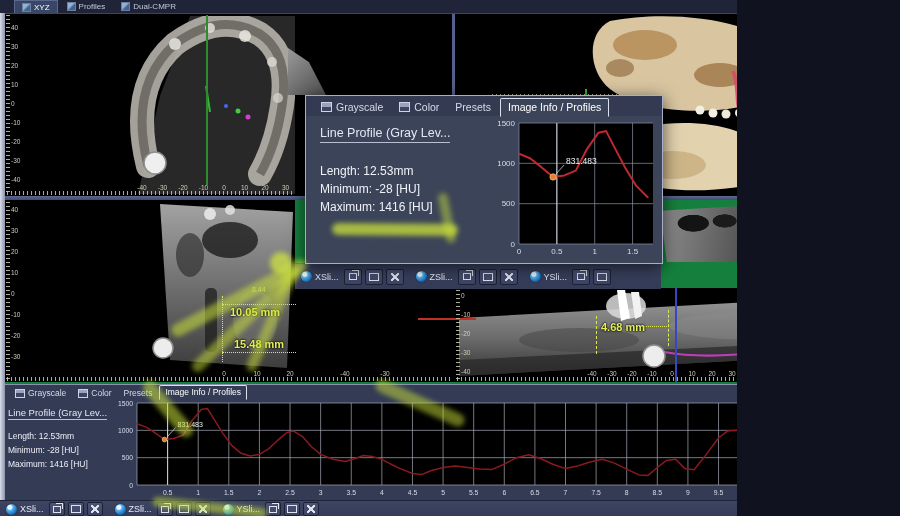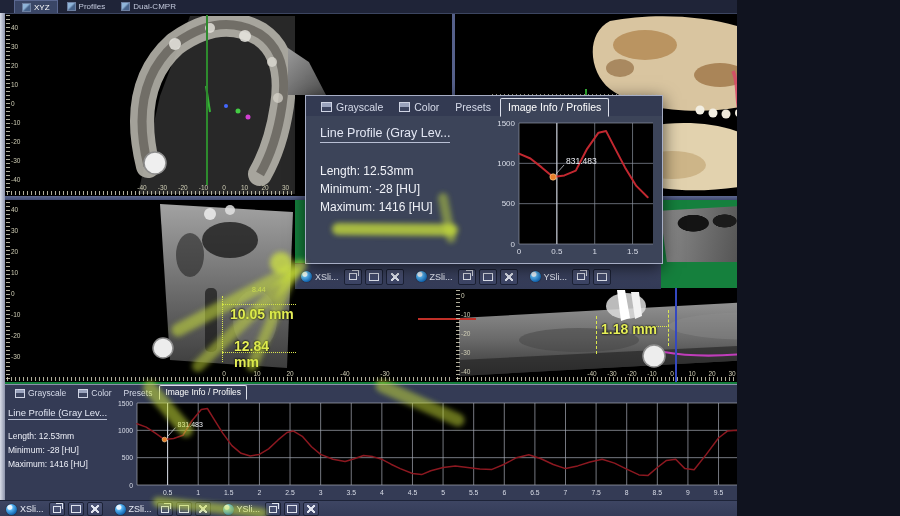--- a/index.html
+++ b/index.html
@@ -71,21 +71,21 @@
   .btab .imgicon{width:8px;height:7px;}
   .btitle{position:absolute;left:8px;top:22px;font-size:9.5px;color:#e3e7f4;border-bottom:1px solid #b9c0d4;padding-bottom:1px;}
   .bstat{position:absolute;font-size:8.5px;color:#eef0f8;left:8px;}
   svg text.tick{fill:#d9dde8;}
   .chart-sm text.tick{font-size:8px;}
   .chart-lg text.tick{font-size:6.8px;}
   svg text.mlabel{fill:#eceef4;}
   .chart-sm text.mlabel{font-size:8.5px;}
   .chart-lg text.mlabel{font-size:7px;}
   
-  .meas{position:absolute;color:#e6ef58;font-size:14px;font-weight:bold;z-index:7;
+  .meas{position:absolute;color:#e6ef58;font-size:11px;font-weight:bold;z-index:7;
         text-shadow:0 0 2px #000,0 0 2px #000;}
   .meas-sm{position:absolute;color:#d7e465;font-size:7px;z-index:7;opacity:.85;}
   .dotline-h{position:absolute;height:0;border-top:1.5px dotted #dce84e;z-index:6;}
   .dotline-v{position:absolute;width:0;border-left:1.5px dotted #dce84e;z-index:6;}
   .dashline-v{position:absolute;width:0;border-left:1.5px dashed #dce84e;z-index:6;}
   
   .ct-fragment{position:absolute;left:660px;top:205px;width:98px;height:57px;z-index:2;
       clip-path:polygon(0 10%,100% 0,100% 100%,7% 100%);
       background:
         radial-gradient(ellipse 26px 14px at 34% 32%,#141414 58%,transparent 62%),
@@ -206,21 +206,21 @@
       <circle cx="95" cy="10" r="5" fill="#e2e2e2" opacity="0.85"></circle>
       <rect x="70" y="88" width="12" height="64" rx="5" fill="#1d1d1d" opacity="0.75"></rect>
       <ellipse cx="120" cy="120" rx="22" ry="30" fill="#8b8b8b" opacity="0.35"></ellipse>
       <circle cx="28" cy="148" r="10" fill="#ededed" stroke="#8d8d8d" stroke-width="1.5"></circle>
     </svg>
 
     <div class="dotline-v" style="left:217px;top:96px;height:66px;"></div>
     <div class="dotline-h" style="left:217px;top:104px;width:74px;"></div>
     <div class="dotline-h" style="left:217px;top:152px;width:74px;"></div>
     <div class="meas" style="left:225px;top:106px;">10.05 mm</div>
-    <div class="meas" style="left:229px;top:138px;">12.84 mm</div>
+    <div class="meas" style="left:229px;top:138px;">15.48 mm</div>
     <div class="meas-sm" style="left:247px;top:86px;">8.44</div>
     <div class="ruler v">
         <span class="rl" style="top: 10px;">40</span>
         <span class="rl" style="top: 31px;">30</span>
         <span class="rl" style="top: 52px;">20</span>
         <span class="rl" style="top: 73px;">10</span>
         <span class="rl" style="top: 94px;">0</span>
         <span class="rl" style="top: 115px;">-10</span>
         <span class="rl" style="top: 136px;">-20</span>
         <span class="rl" style="top: 157px;">-30</span>
@@ -256,21 +256,21 @@
       <ellipse cx="167" cy="16" rx="20" ry="13" fill="#dcdcdc" opacity="0.85"></ellipse>
       <polygon points="158,0 166,0 171,28 162,31" fill="#ffffff"></polygon>
       <polygon points="172,2 180,2 183,26 176,29" fill="#f2f2f2"></polygon>
       <path d="M 205 62 C 260 72 330 60 425 42" fill="none" stroke="#cf3ec9" stroke-width="2.2" opacity="0.9"></path>
       <circle cx="195" cy="66" r="11" fill="#ededed" stroke="#8d8d8d" stroke-width="1.5"></circle>
       <ellipse cx="390" cy="30" rx="26" ry="9" fill="#b5b5b5" opacity="0.4"></ellipse>
     </svg>
     <div class="dashline-v" style="left:141px;top:28px;height:38px;"></div>
     <div class="dashline-v" style="left:213px;top:22px;height:36px;"></div>
     <div class="dotline-h" style="left:186px;top:38px;width:28px;"></div>
-    <div class="meas" style="left:146px;top:33px;">1.18 mm</div>
+    <div class="meas" style="left:146px;top:33px;">4.68 mm</div>
     <div class="bline" style="left:220px;top:0;height:94px;"></div>
     <div class="ruler v">
         <span class="rl" style="top: 8px;">0</span>
         <span class="rl" style="top: 27px;">-10</span>
         <span class="rl" style="top: 46px;">-20</span>
         <span class="rl" style="top: 65px;">-30</span>
         <span class="rl" style="top: 84px;">-40</span>
       </div>
     <div class="ruler h">
         <span class="rl" style="left: 137px;">-40</span>

